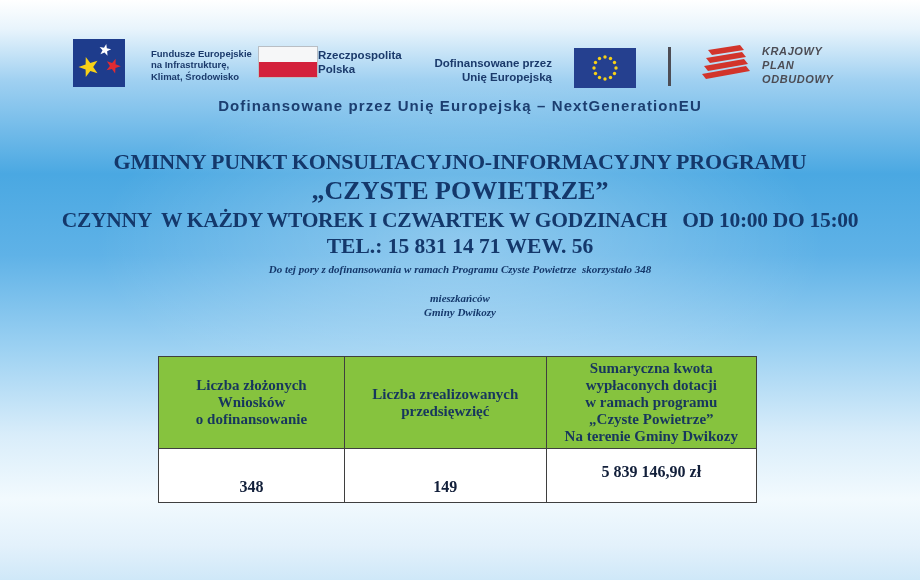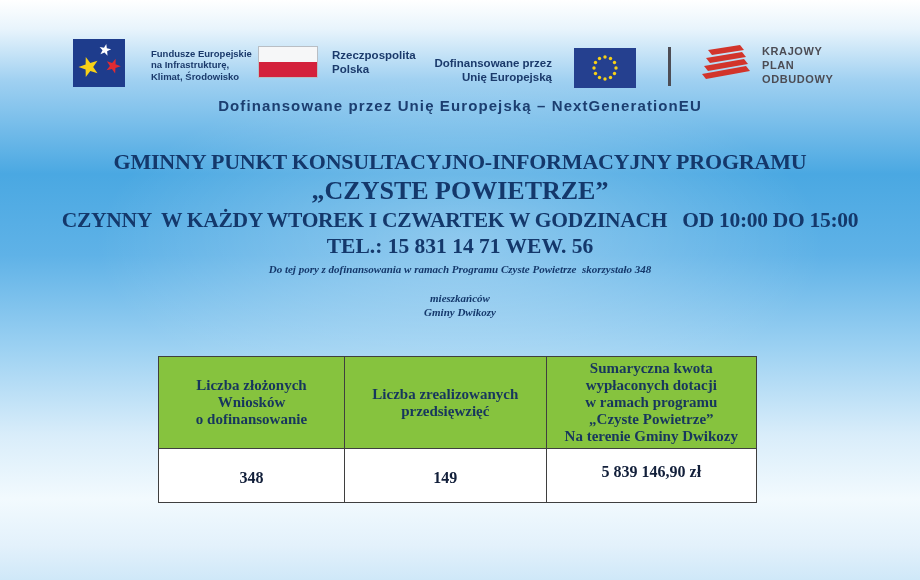--- a/index.html
+++ b/index.html
@@ -28,26 +28,26 @@
 
   
   .logo-group { position: absolute; display: flex; align-items: center; }
   .logo-small-text {
     font-size: 9.5px; font-weight: bold; color: #1b3a6b; line-height: 1.2; margin-left: 16px;
   }
   .logo-med-text {
     font-size: 11.5px; font-weight: bold; color: #1b3a6b; line-height: 1.25;
   }
   .lg-eufunds { left: 72px; top: 38px; gap: 9px; }
-  .lg-poland  { left: 258px; top: 46px; gap: 14px; }
+  .lg-poland  { left: 258px; top: 46px; }
   .lg-eu      { left: 430px; top: 48px; gap: 22px; }
   .lg-eu .logo-med-text { text-align: right; width: 122px; }
   .lg-sep     { position: absolute; left: 668px; top: 47px; width: 3px; height: 39px; background: #4d4d55; }
   .lg-kpo     { left: 700px; top: 41px; gap: 10px; }
-  .kpo-text   { font-size: 11px; font-weight: bold; color: #4c4c54; letter-spacing: 0.6px; line-height: 1.25; }
+  .kpo-text   { font-size: 11px; font-weight: bold; color: #4c4c54; letter-spacing: 0.6px; line-height: 1.25; font-style: italic; }
 
   .flag-pl { width: 60px; height: 32px; border: 1px solid #b9bec4; }
   .flag-pl .w { height: 50%; background: #f6f7f8; }
   .flag-pl .r { height: 50%; background: #d4213c; }
 
   
   .banner {
     position: absolute; top: 97px; left: 0; width: 100%;
     text-align: center;
     font-size: 15px; font-weight: bold; letter-spacing: 1.1px;
@@ -86,21 +86,21 @@
     border: 1.5px solid #3f3f3f;
     text-align: center; vertical-align: middle;
   }
   .stats-table .hdr {
     background: #86c33e; color: #17365d;
     font-size: 15px; line-height: 1.14; height: 88px; padding: 3px 6px;
   }
   .stats-table .val {
     color: #121f3a; font-size: 16px; height: 54px; vertical-align: top;
   }
-  .val-pad { padding-top: 20px; }
+  .val-pad { padding-top: 29px; }
   .val-top { padding-top: 14px; }
   .col1 { width: 187px; } .col2 { width: 203px; } .col3 { width: 212px; }
 </style>
 </head>
 <body>
 
 <div class="poster">
 
   <div class="logo-group lg-eufunds">
     <span>

